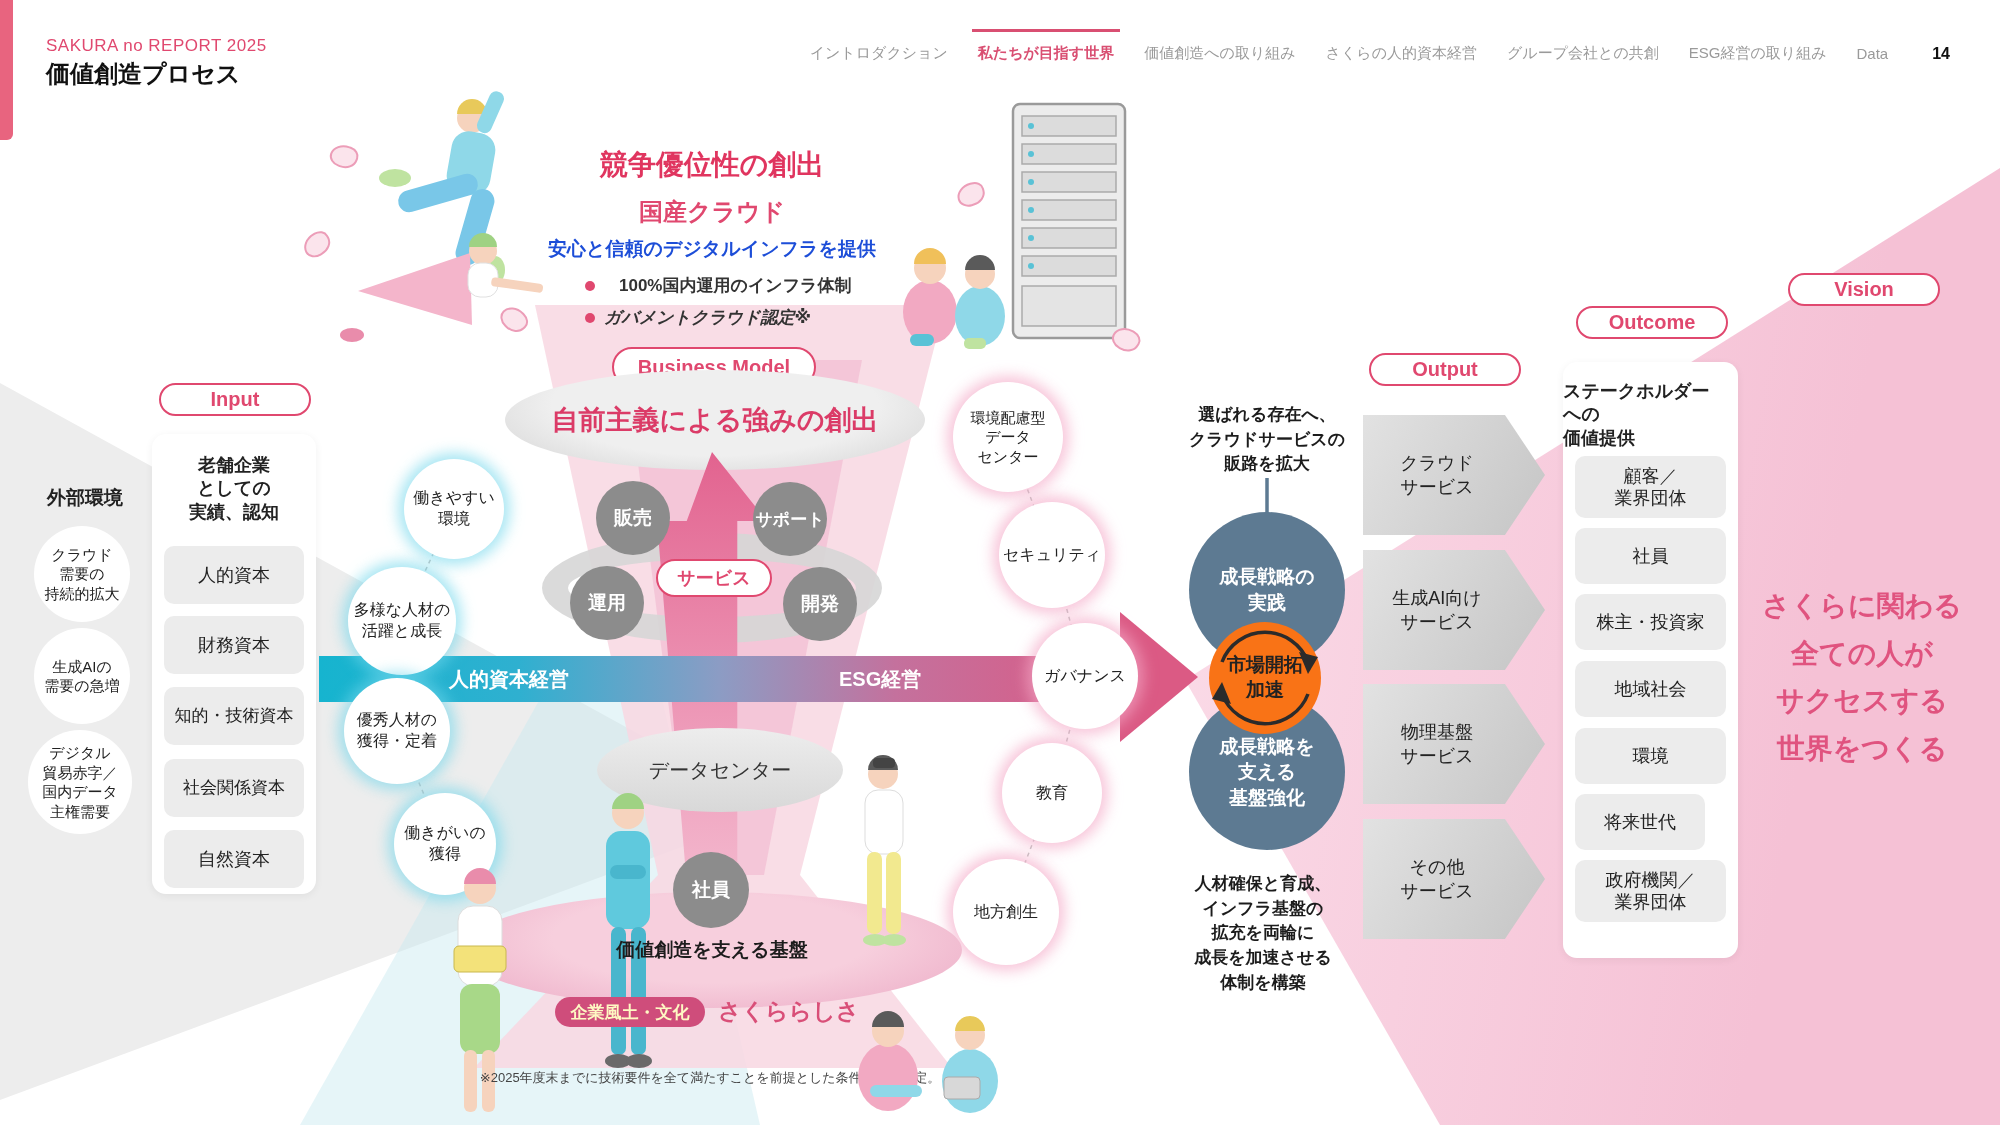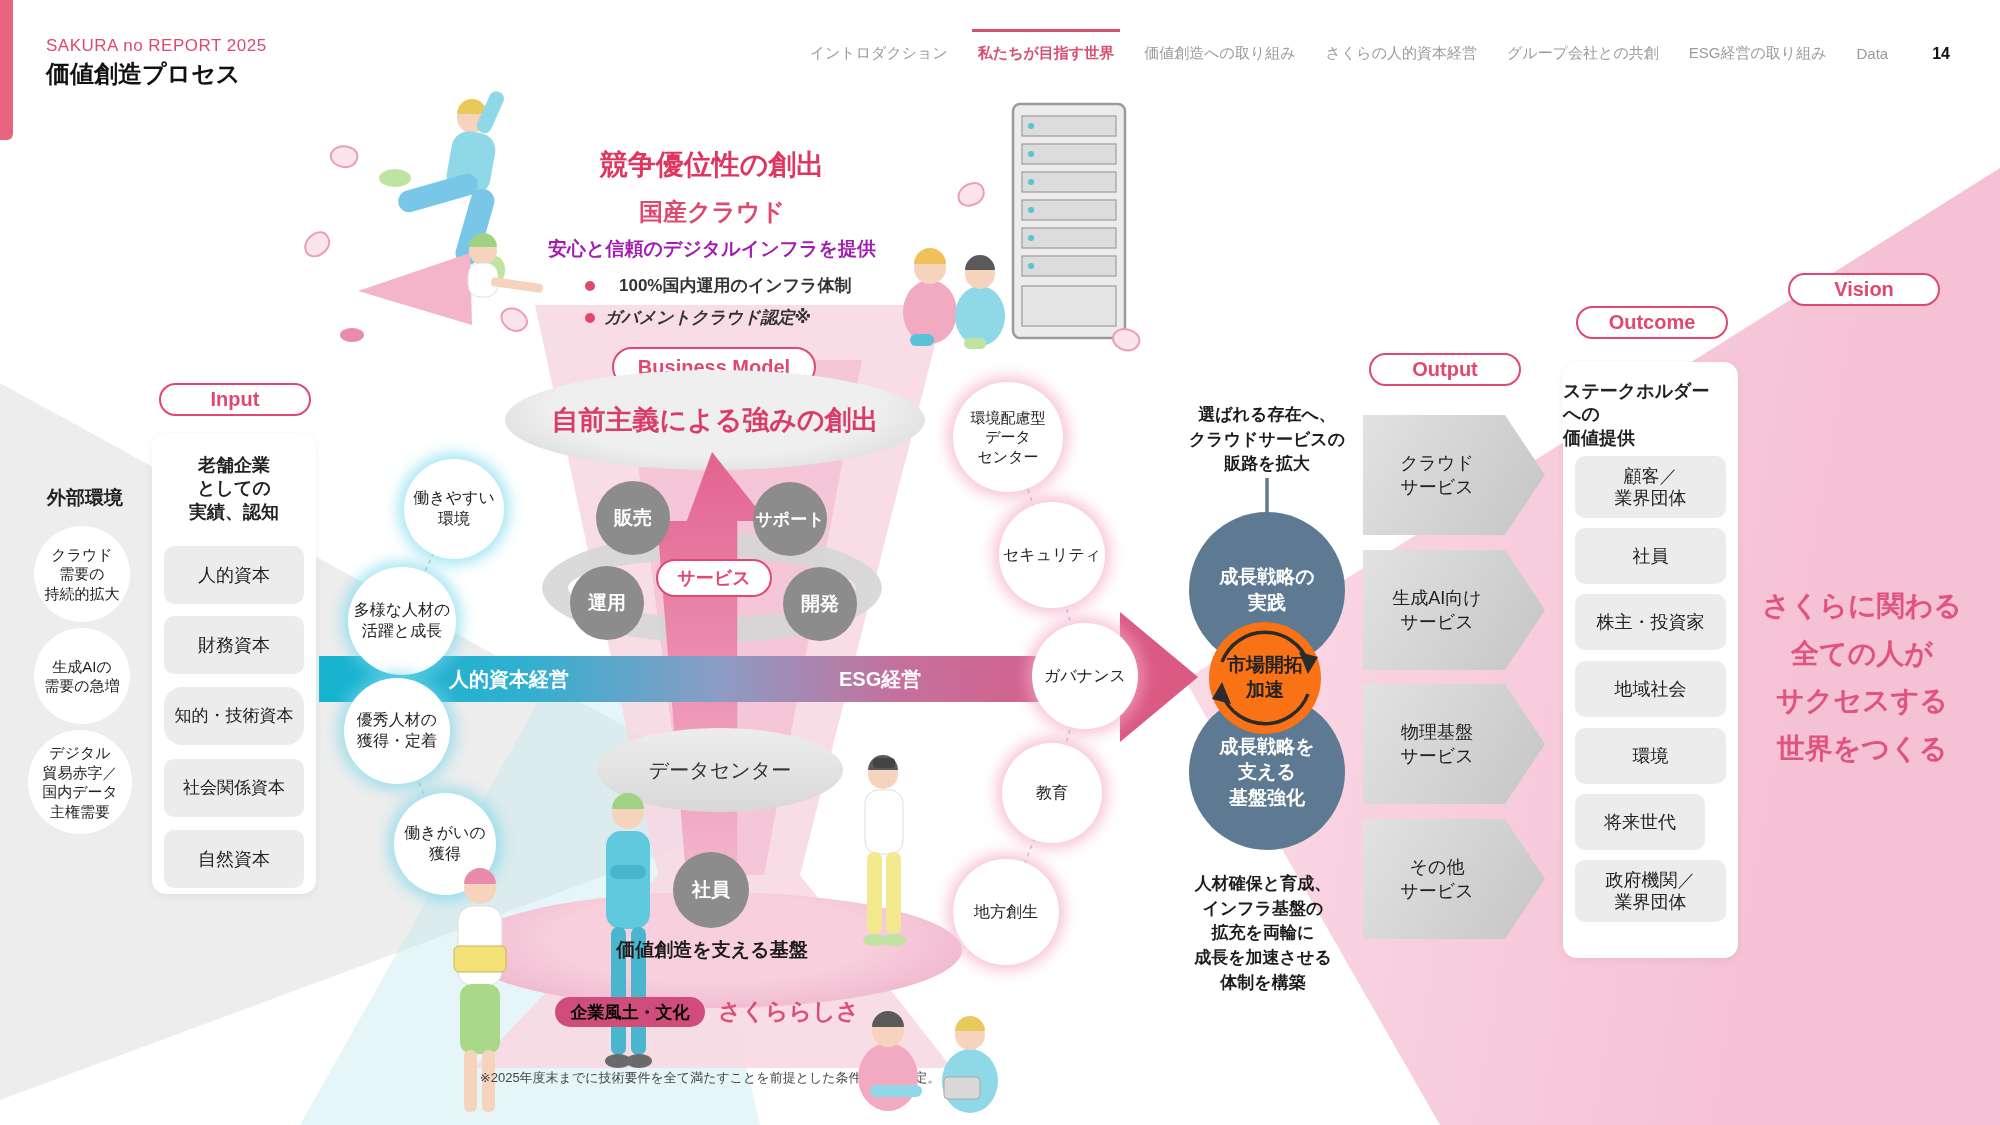--- a/index.html
+++ b/index.html
@@ -92,28 +92,28 @@
   <div class="abs ctr circle ml z2" style="left:34px;top:628px;width:96px;height:96px;background:#fff;font-size:15px;line-height:1.3;">生成AIの
 需要の急増</div>
 
   <div class="abs ctr pill z2" style="left:159px;top:383px;width:148px;height:29px;">Input</div>
   <div class="abs card" style="left:152px;top:434px;width:164px;height:460px;">
     <div class="ml" style="margin-top:20px;text-align:center;font-size:18px;font-weight:bold;line-height:1.3;">老舗企業
 としての
 実績、認知</div>
     <div class="abs ctr graybox" style="left:12px;top:112px;width:140px;height:58px;">人的資本</div>
     <div class="abs ctr graybox" style="left:12px;top:182px;width:140px;height:58px;">財務資本</div>
-    <div class="abs ctr graybox" style="left:12px;top:253px;width:140px;height:58px;font-size:17px;border-radius:18px;">知的・技術資本</div>
+    <div class="abs ctr graybox" style="left:12px;top:253px;width:140px;height:58px;font-size:17px;">知的・技術資本</div>
     <div class="abs ctr graybox" style="left:12px;top:325px;width:140px;height:58px;font-size:17px;">社会関係資本</div>
     <div class="abs ctr graybox" style="left:12px;top:396px;width:140px;height:58px;">自然資本</div>
   </div>
 
   <div class="abs z2" style="left:512px;top:146px;width:400px;text-align:center;font-size:28px;font-weight:bold;color:#e0355f;">競争優位性の創出</div>
   <div class="abs z2" style="left:512px;top:196px;width:400px;text-align:center;font-size:24px;font-weight:bold;color:#e0486f;">国産クラウド</div>
-  <div class="abs z2" style="left:512px;top:236px;width:400px;text-align:center;font-size:19px;font-weight:bold;color:#a21caf;">安心と信頼のデジタルインフラを提供</div>
+  <div class="abs z2" style="left:512px;top:236px;width:400px;text-align:center;font-size:19px;font-weight:bold;color:#1d4ed8;">安心と信頼のデジタルインフラを提供</div>
   <div class="abs z2" style="left:585px;top:274px;">
     <div style="display:flex;align-items:center;gap:24px;margin-bottom:9px;">
       <span style="width:10px;height:10px;border-radius:50%;background:#e0486f;"></span>
       <span style="font-size:17px;font-weight:bold;color:#333;">100%国内運用のインフラ体制</span>
     </div>
     <div style="display:flex;align-items:center;gap:9px;font-style:italic;">
       <span style="width:10px;height:10px;border-radius:50%;background:#e0486f;"></span>
       <span style="font-size:17px;font-weight:bold;color:#333;">ガバメントクラウド認定※</span>
     </div>
   </div>
@@ -159,21 +159,21 @@
   <div class="abs ctr circle ml glow-pink" style="left:1002px;top:743px;width:100px;height:100px;">教育</div>
   <div class="abs ctr circle ml glow-pink" style="left:953px;top:859px;width:106px;height:106px;">地方創生</div>
 
   <div class="abs ctr z2" style="left:597px;top:728px;width:246px;height:84px;border-radius:50%;background:linear-gradient(#ededed,#d8d8d8);">
     <span style="font-size:20px;color:#333;">データセンター</span>
   </div>
   <div class="abs z2" style="left:462px;top:892px;width:500px;height:116px;border-radius:50%;background:radial-gradient(ellipse at 50% 40%,#f7cfdd 45%,#eba9c4);"></div>
   <div class="abs ctr circle fn-circle" style="left:673px;top:852px;width:76px;height:76px;">社員</div>
   <div class="abs z3" style="left:512px;top:937px;width:400px;text-align:center;font-size:19px;font-weight:bold;color:#1c1c1c;">価値創造を支える基盤</div>
 
-  <div class="abs ctr z3" style="left:555px;top:997px;width:150px;height:30px;border-radius:999px;background:#cf4d7b;color:#000000;font-size:17px;font-weight:bold;">企業風土・文化</div>
+  <div class="abs ctr z3" style="left:555px;top:997px;width:150px;height:30px;border-radius:999px;background:#cf4d7b;color:#fef9c3;font-size:17px;font-weight:bold;">企業風土・文化</div>
   <div class="abs z3" style="left:718px;top:996px;width:200px;font-size:23px;font-weight:bold;color:#d94f78;">さくららしさ</div>
 
   <div class="abs ml note ctr" style="left:1157px;top:403px;width:220px;">選ばれる存在へ、
 クラウドサービスの
 販路を拡大</div>
   <div class="abs ctr circle ml dark-circle" style="left:1189px;top:512px;width:156px;height:156px;">成長戦略の
 実践</div>
   <div class="abs ctr circle ml dark-circle" style="left:1189px;top:694px;width:156px;height:156px;">成長戦略を
 支える
 基盤強化</div>

